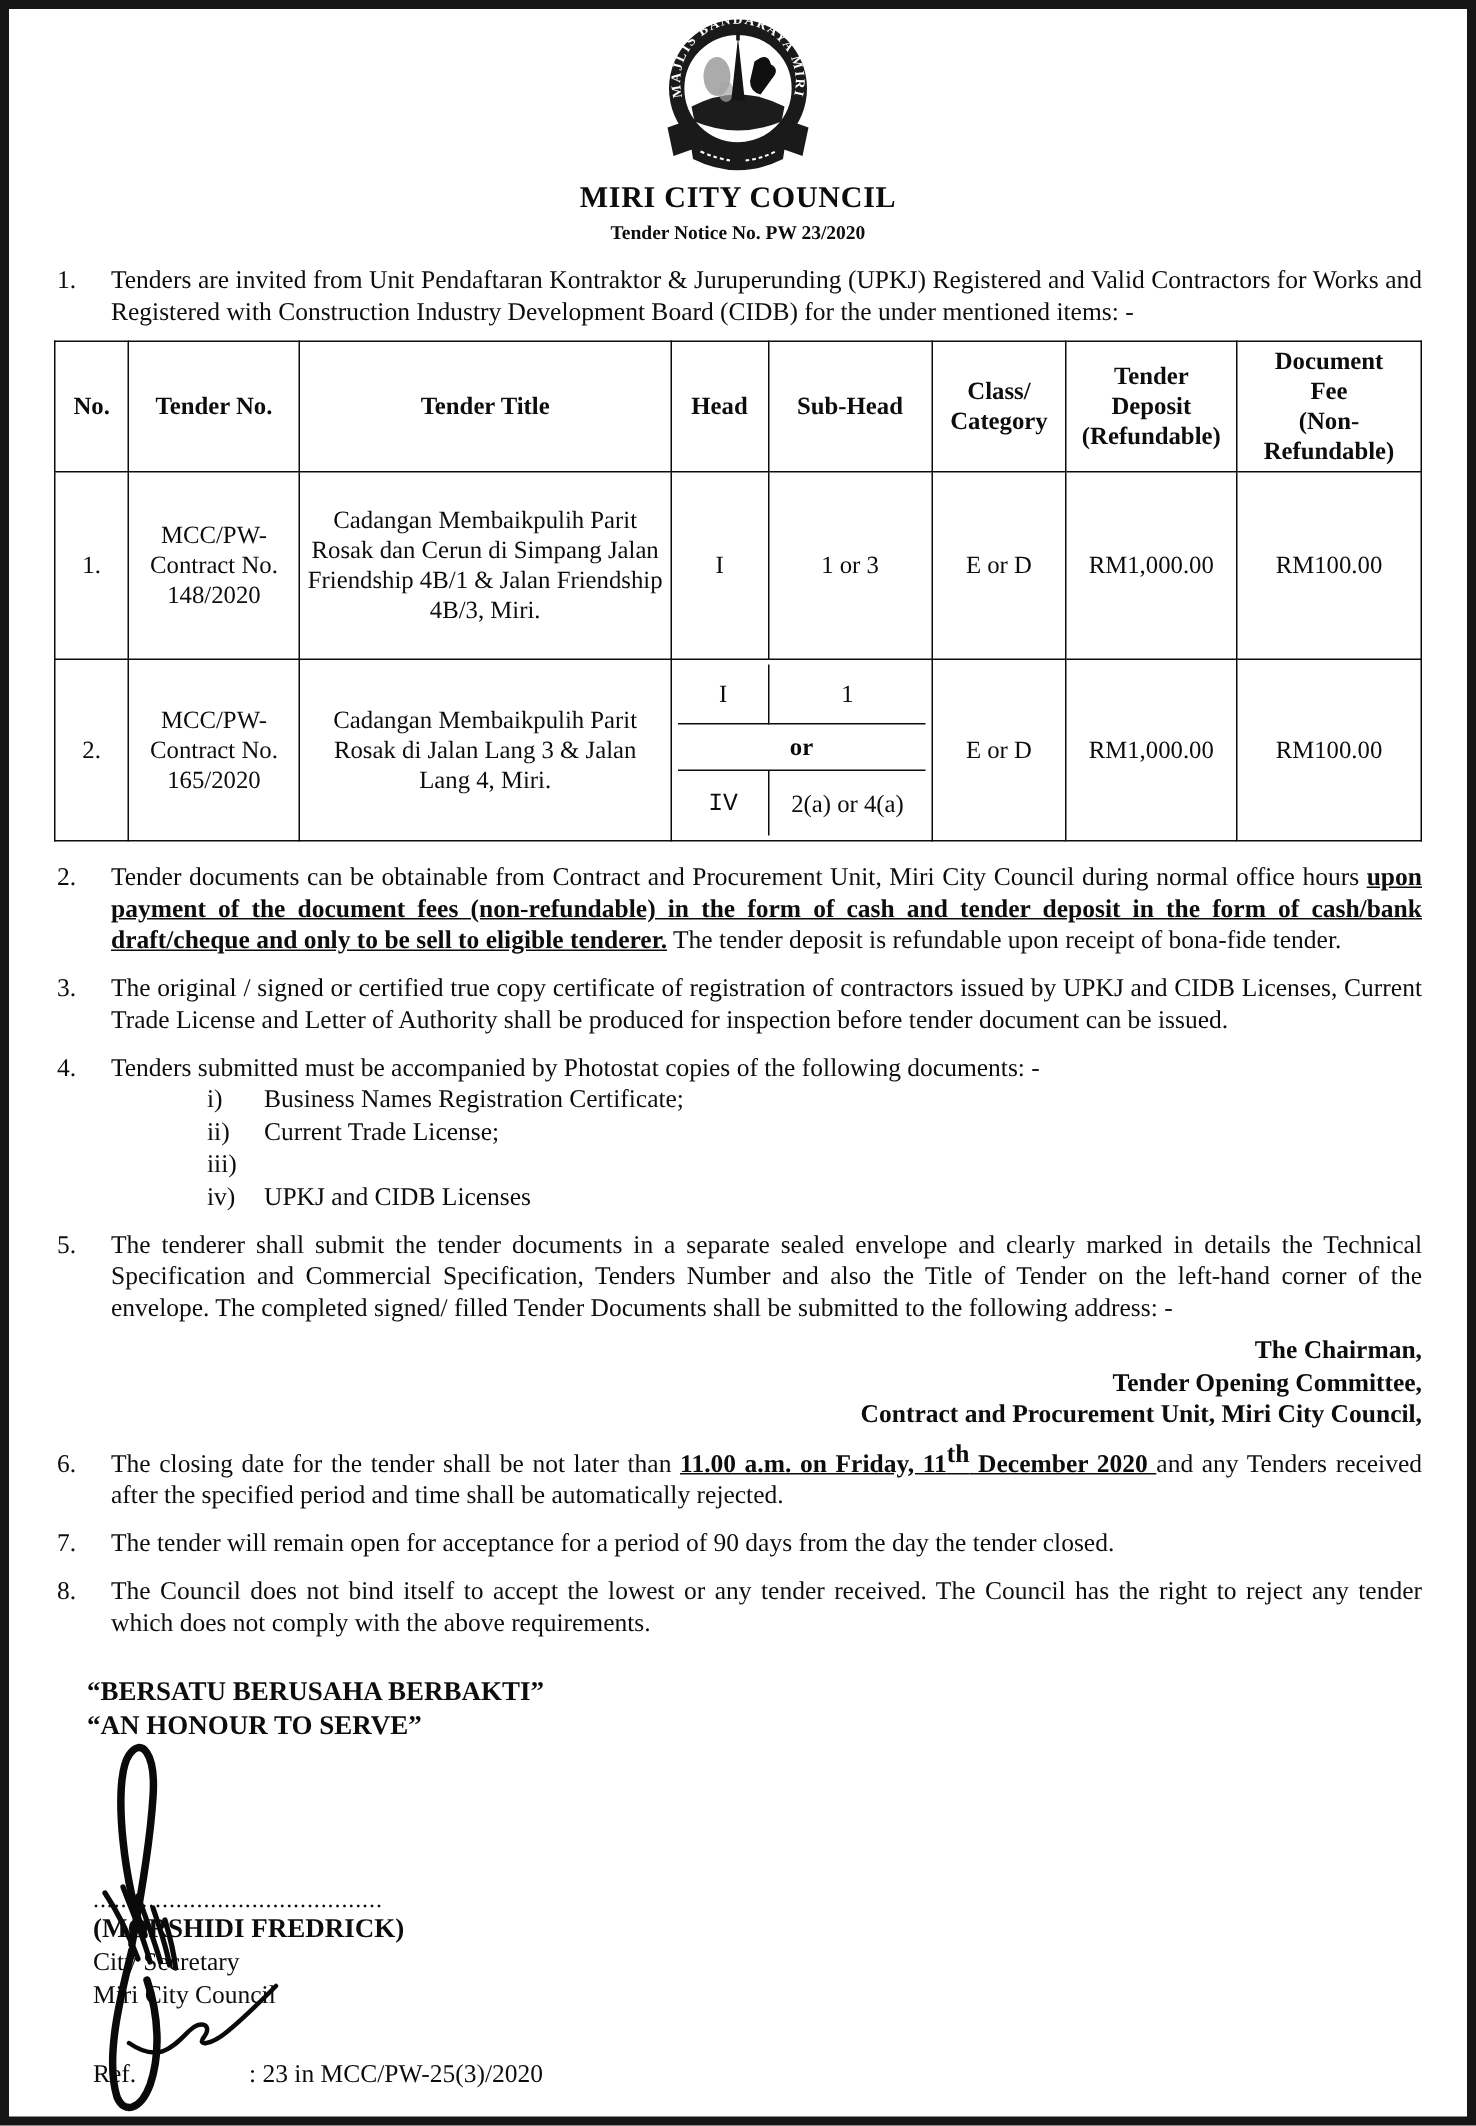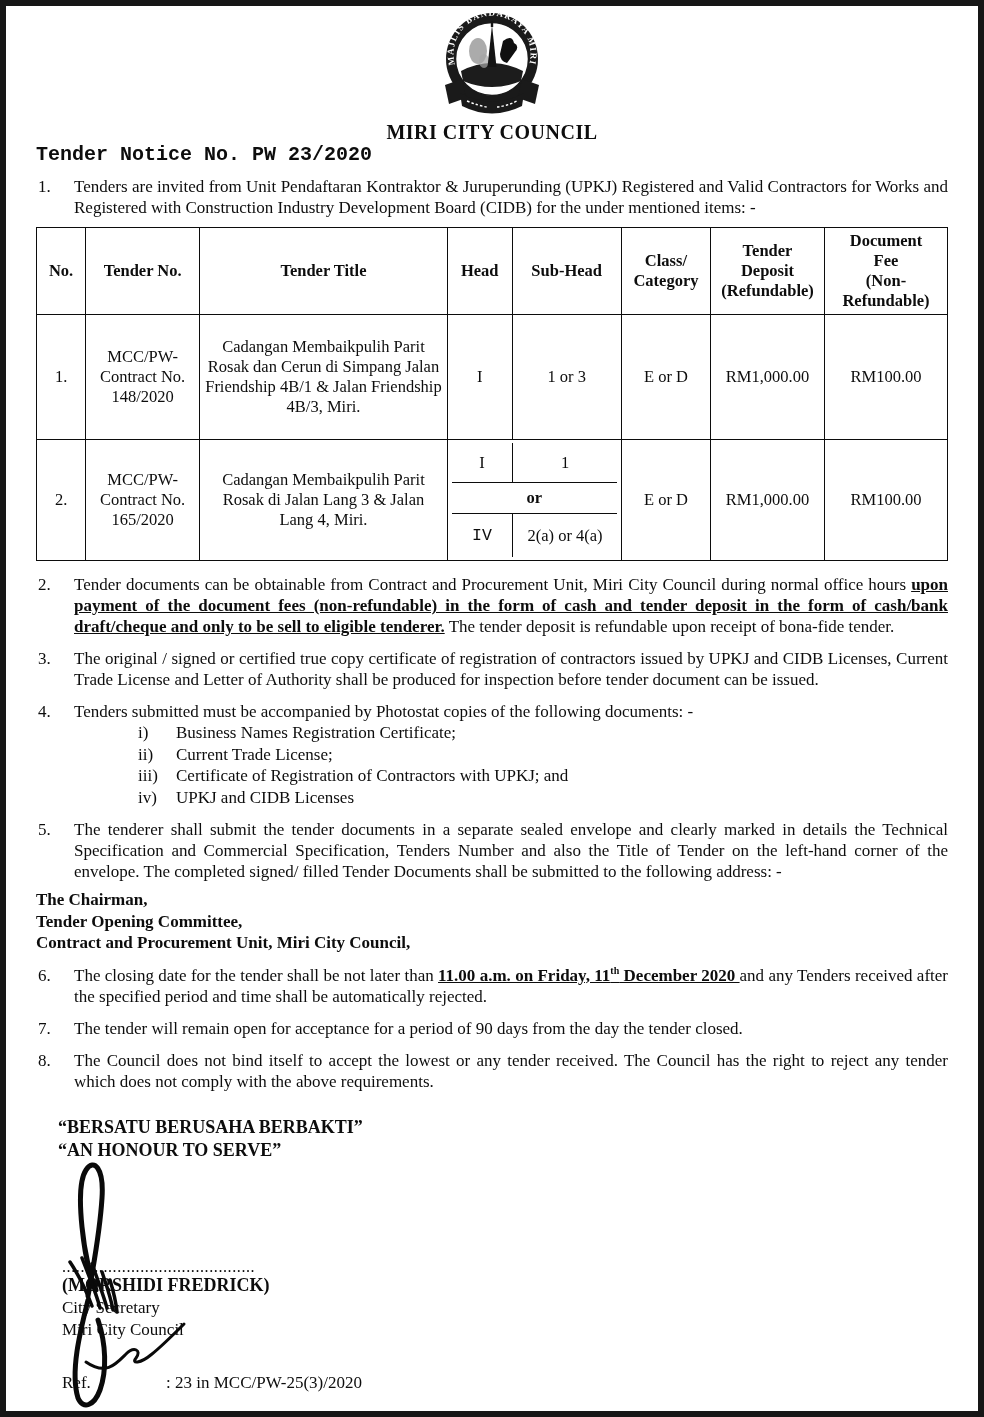--- a/index.html
+++ b/index.html
@@ -5,48 +5,48 @@
   html,body{margin:0;padding:0;}
   body{
     width:984px;height:1417px;box-sizing:border-box;
     background:#fff;border:6px solid #161616;
     padding:0 30px;overflow:hidden;
     font-family:"Liberation Serif","DejaVu Serif",serif;
     color:#0d0d0d;font-size:17px;line-height:21px;
   }
   .logo-wrap{text-align:center;margin-top:5px;height:106px;}
   .h1{text-align:center;font-weight:bold;font-size:20px;line-height:24px;margin-top:3px;letter-spacing:.5px;}
-  .h2{text-align:left;font-weight:bold;font-size:20px;line-height:21px;font-family:Liberation Mono, monospace;}
+  .h2{text-align:center;font-weight:bold;font-size:13px;line-height:21px;}
   .item{display:flex;margin-top:11px;}
   .item .num{flex:0 0 36px;padding-left:2px;}
   .item .ibody{flex:1;text-align:justify;}
   b{font-weight:normal;}
   .bu{font-weight:bold;text-decoration:underline;}
-  sup{font-size:10px;vertical-align:super;line-height:0;}
+  sup{font-size:17px;vertical-align:super;line-height:0;}
 
   table.tender{width:100%;border-collapse:collapse;margin-top:9px;table-layout:fixed;}
   table.tender th,table.tender td{
     border:1.7px solid #0c0c0c;vertical-align:middle;text-align:center;
     font-size:16.5px;line-height:20px;padding:3px 4px;
   }
   table.tender th{font-weight:bold;white-space:pre-line;height:72px;}
   td.title-cell{text-align:justify;padding:6px 10px;line-height:21.5px;}
   td.pre{white-space:pre-line;}
   tr.r1 td{height:118px;}
   td.split{padding:0;}
   .split-grid{display:grid;grid-template-columns:37.2% 62.8%;grid-template-rows:40px 31px 43px;width:100%;height:114px;}
   .sg{display:flex;align-items:center;justify-content:center;}
   .sg.c1{border-right:1.7px solid #0c0c0c;border-bottom:1.7px solid #0c0c0c;}
   .sg.c2{border-bottom:1.7px solid #0c0c0c;}
   .sg.c3{grid-column:1/3;border-bottom:1.7px solid #0c0c0c;font-weight:bold;}
   .sg.c4{border-right:1.7px solid #0c0c0c;font-family:Liberation Mono, monospace;}
 
   .sub-row{display:flex;margin-left:64px;line-height:21.5px;}
   .sub-row .mk{flex:0 0 38px;}
-  .addr{text-align:left;font-weight:bold;margin-top:7px;line-height:21.5px;}
+  .addr{text-align:right;font-weight:bold;margin-top:7px;line-height:21.5px;}
   .motto{margin-top:24px;margin-left:22px;font-weight:bold;font-size:18px;line-height:23px;}
   .sig-block{position:relative;height:210px;}
   .sig-svg{position:absolute;left:14px;top:-8px;z-index:2;}
   .sig-text{position:absolute;left:26px;top:98px;z-index:1;}
   .sig-dots{font-size:16px;letter-spacing:.6px;line-height:14px;display:block;}
   .sig-name{font-weight:bold;font-size:18px;line-height:23px;}
   .sig-line{line-height:22px;}
   .f-row{display:flex;margin-left:26px;line-height:21px;}
   .f-label{flex:0 0 104px;}
 </style>
@@ -165,21 +165,20 @@
     <div class="sub-row">
       <div class="mk">i)</div>
       <div>Business Names Registration Certificate;</div>
     </div>
     <div class="sub-row">
       <div class="mk">ii)</div>
       <div>Current Trade License;</div>
     </div>
     <div class="sub-row">
       <div class="mk">iii)</div>
-      <div>Certificate of Registration of Contractors with UPKJ; and</div>
     </div>
     <div class="sub-row">
       <div class="mk">iv)</div>
       <div>UPKJ and CIDB Licenses</div>
     </div>
   </div>
 </div>
 
 <div class="item">
   <div class="num">5.</div>

